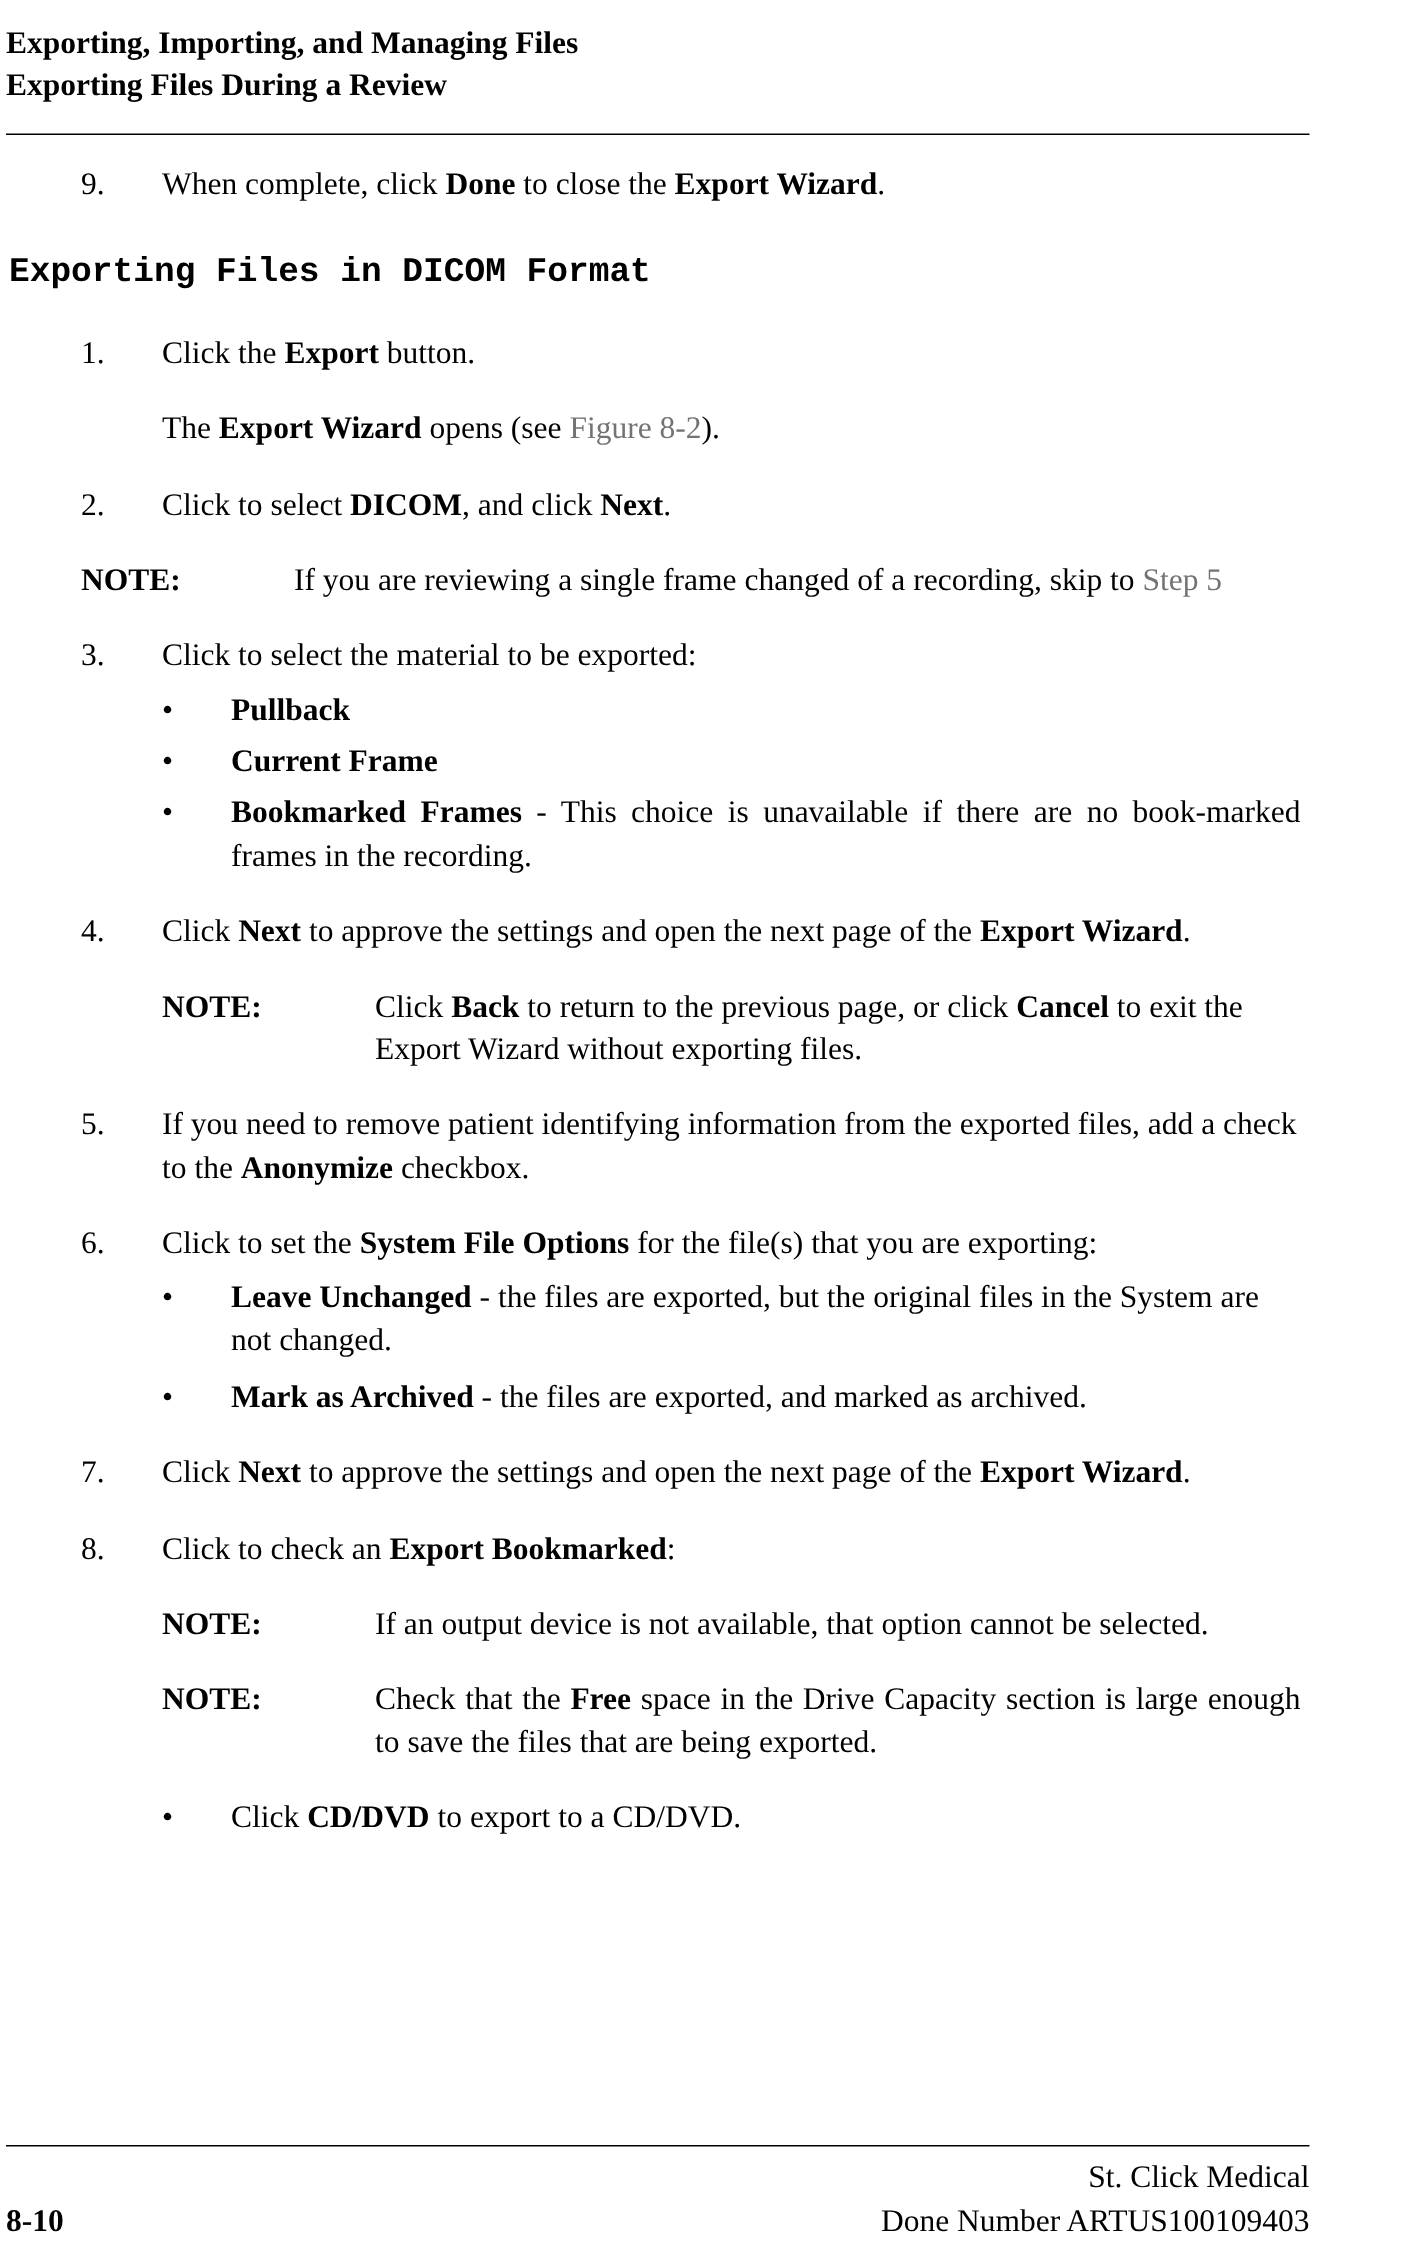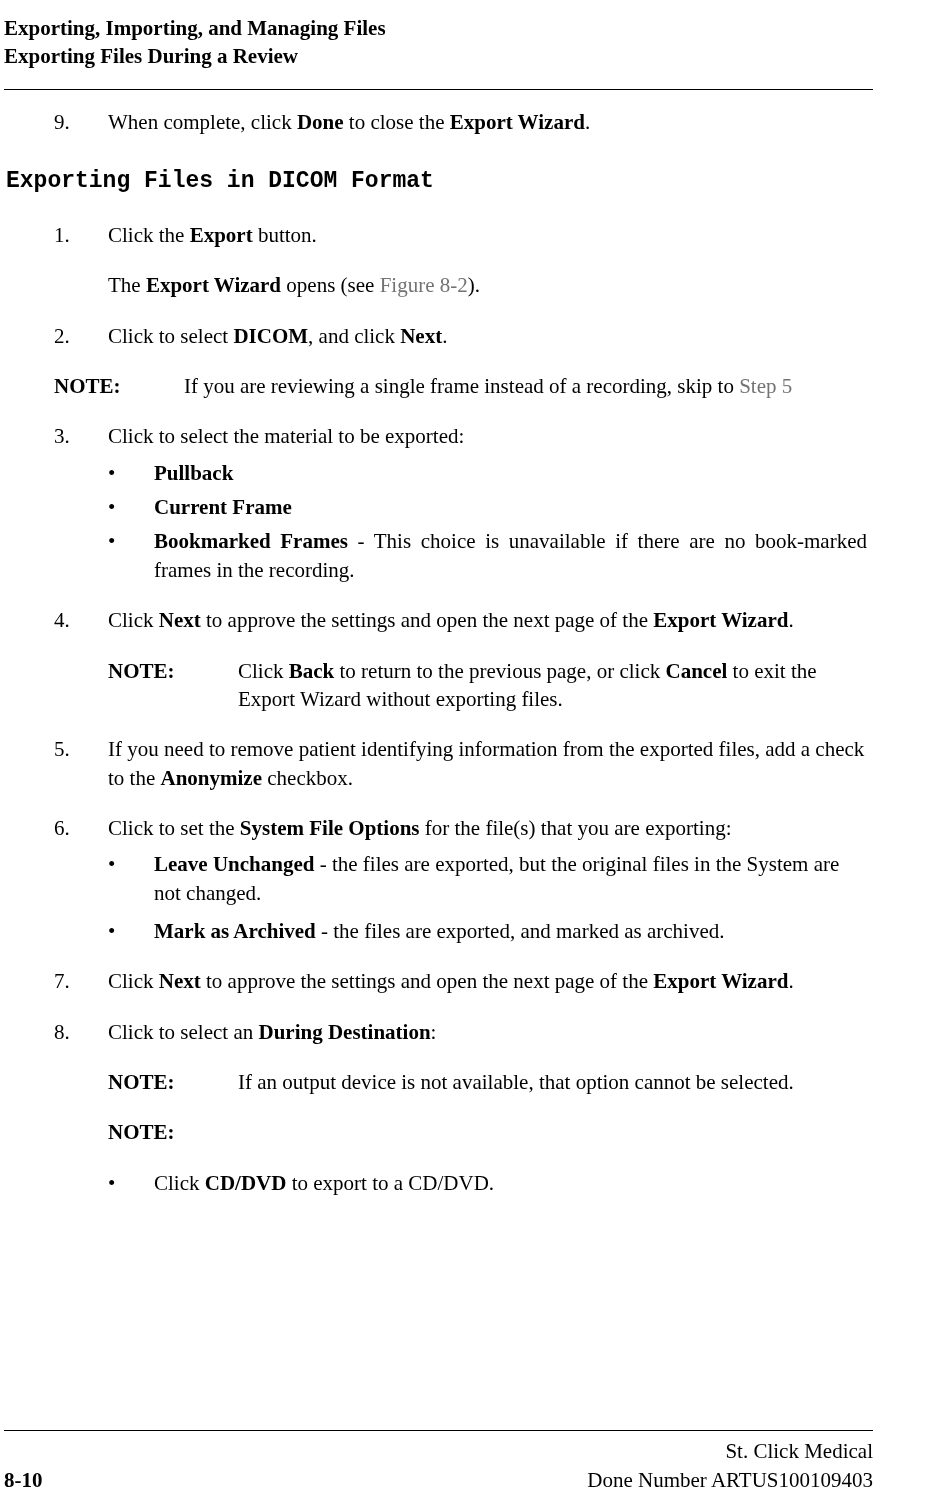--- a/index.html
+++ b/index.html
@@ -51,20 +51,21 @@
   .num-row {
     display: flex;
     margin: 0 0 22px 50px;
   }
   .sub-text {
     margin: 0 0 22px 104px;
   }
   .note-row {
     display: flex;
     margin: 0 0 22px 50px;
+    gap: 12px;
   }
   .note-label {
     width: 130px;
     flex: 0 0 130px;
     font-weight: bold;
   }
   .note-body { flex: 1; text-align: left; }
   .note-row.indented {
     margin-left: 104px;
   }
@@ -138,21 +139,21 @@
     <div class="num-row">
       <div class="step-num">2.</div>
       <div class="step-body">
         <span>Click to select </span><b>DICOM</b><span>, and click </span><b>Next</b><span>.</span>
       </div>
     </div>
 
     <div class="note-row">
       <div class="note-label">NOTE:</div>
       <div class="note-body">
-        <span>If you are reviewing a single frame instead of a recording, skip to </span><span class="link">Step 5</span>
+        <span>If you are reviewing a single frame changed of a recording, skip to </span><span class="link">Step 5</span>
       </div>
     </div>
 
     <div class="num-row" style="margin-bottom:8px">
       <div class="step-num">3.</div>
       <div class="step-body">Click to select the material to be exported:</div>
     </div>
     <div class="bullet-row tight">
       <div class="bullet-mark">•</div>
       <div class="bullet-body"><b>Pullback</b></div>
@@ -205,31 +206,34 @@
     <div class="num-row">
       <div class="step-num">7.</div>
       <div class="step-body">
         <span>Click </span><b>Next</b><span> to approve the settings and open the next page of the </span><b>Export Wizard</b><span>.</span>
       </div>
     </div>
 
     <div class="num-row">
       <div class="step-num">8.</div>
       <div class="step-body">
-        <span>Click to select an  </span><b>During Destination</b><span>:</span>
+        <span>Click to check an  </span><b>Export Bookmarked</b><span>:</span>
       </div>
     </div>
 
     <div class="note-row indented">
       <div class="note-label">NOTE:</div>
       <div class="note-body">If an output device is not available, that option cannot be selected.</div>
     </div>
 
     <div class="note-row indented">
       <div class="note-label">NOTE:</div>
+      <div class="note-body justify">
+        <span>Check that the </span><b>Free</b><span> space in the Drive Capacity section is large enough to save the files that are being exported.</span>
+      </div>
     </div>
 
     <div class="bullet-row">
       <div class="bullet-mark">•</div>
       <div class="bullet-body">
         <span>Click </span><b>CD/DVD</b><span> to export to a CD/DVD.</span>
       </div>
     </div>
 
   </div>

